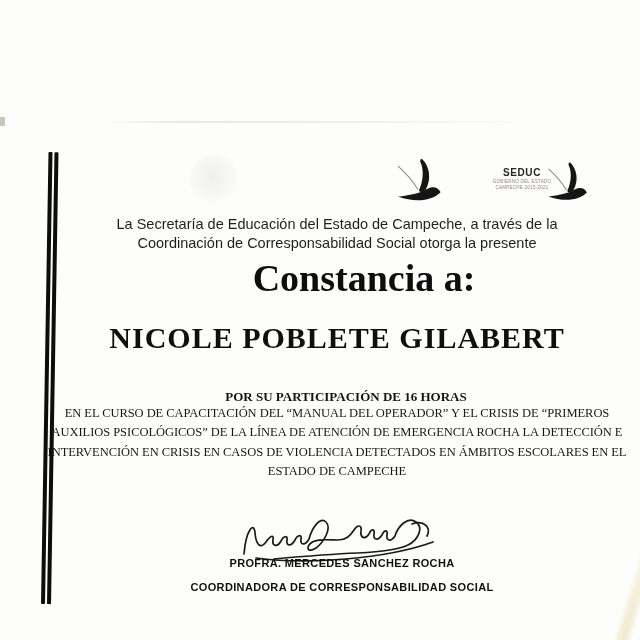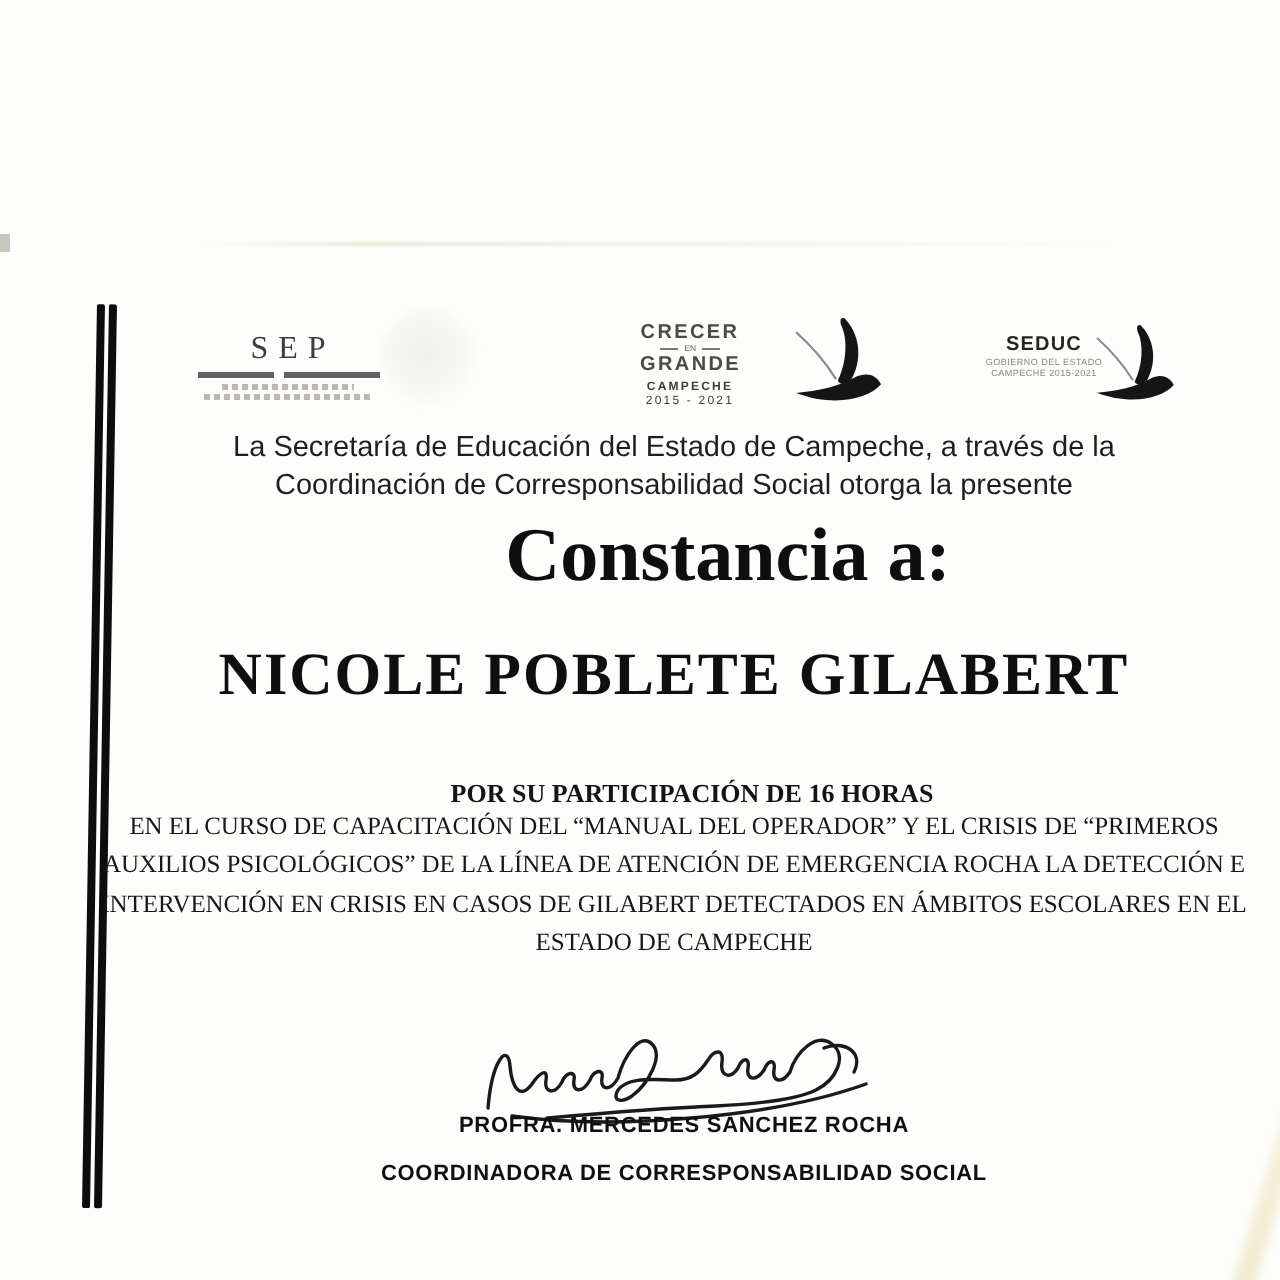--- a/index.html
+++ b/index.html
@@ -85,41 +85,21 @@
 
   <div class="abs scan-bars">
     <div class="bar bar1"></div>
     <div class="bar bar2"></div>
   </div>
   <div class="abs faint-line"></div>
   <div class="abs speck"></div>
   <div class="abs corner-streak"></div>
   <div class="abs watermark"></div>
 
-  <div class="abs sep-logo">
-    <div class="sep-text">SEP</div>
-    <div class="sep-bar">
-        <span class="seg1"></span>
-        <span class="seg2"></span>
-      </div>
-    <div class="sep-sub l1"></div>
-    <div class="sep-sub l2"></div>
-  </div>
 
-  <div class="abs crecer-logo">
-    <div class="crecer-l1">CRECER</div>
-    <div class="crecer-l2">
-      <span class="dash"></span>
-        <span class="en">EN</span>
-        <span class="dash"></span>
-    </div>
-    <div class="crecer-l3">GRANDE</div>
-    <div class="crecer-l4">CAMPECHE</div>
-    <div class="crecer-l5">2015 - 2021</div>
-  </div>
 
   <svg class="abs swoosh1" width="52" height="50" viewBox="0 0 60 56">
     <path d="M7,12 C16,20 25,31 30,39" stroke="#8a8a8a" stroke-width="1.3" fill="none"></path>
     <path d="M35,4 C43,12 46,26 39,39 C37,42 33,43 31,40 C36,30 37,16 33,8 C32,5 33,3 35,4 Z" fill="#151515"></path>
     <path d="M56,42 C48,51 28,55 7,47 C19,46 33,43 41,38 C47,35 53,36 56,42 Z" fill="#151515"></path>
   </svg>
 
   <div class="abs seduc-logo">
     <div class="seduc-label">SEDUC</div>
     <div class="seduc-subs">
@@ -141,21 +121,21 @@
 
   <div class="abs center-col title">Constancia a:</div>
 
   <div class="abs center-col recipient">NICOLE POBLETE GILABERT</div>
 
   <div class="abs center-col participation">POR SU PARTICIPACIÓN DE 16 HORAS</div>
 
   <div class="abs center-col body-text">
     <div><span>EN EL CURSO DE CAPACITACIÓN DEL </span><span class="b">“MANUAL DEL OPERADOR”</span><span> Y EL CRISIS DE </span><span class="b">“PRIMEROS</span></div>
     <div><span class="b">AUXILIOS PSICOLÓGICOS”</span><span> DE LA LÍNEA DE ATENCIÓN DE EMERGENCIA ROCHA LA DETECCIÓN E</span></div>
-    <div><span>INTERVENCIÓN EN CRISIS EN CASOS DE GILABERT DETECTADOS EN ÁMBITOS ESCOLARES EN EL</span></div>
+    <div><span>INTERVENCIÓN EN CRISIS EN CASOS DE VIOLENCIA DETECTADOS EN ÁMBITOS ESCOLARES EN EL</span></div>
     <div><span>ESTADO DE CAMPECHE</span></div>
   </div>
 
 
   <svg class="abs signature" width="206" height="52" viewBox="0 0 206 52">
     <g stroke="#1a1a1a" stroke-width="1.7" fill="none" stroke-linecap="round">
       <path d="M8,42 C10,18 18,9 19,21 C20,32 24,38 30,30 C34,24 38,22 37,28 C36,34 41,36 45,29
                C47,24 52,23 51,28 C50,34 55,35 59,28 C61,23 66,22 65,27 C64,33 69,34 73,27
                C76,16 84,4 90,10 C96,16 88,30 80,36 C74,40 70,38 73,33 C78,26 92,28 102,28
                C110,28 114,24 118,18 C121,13 126,12 125,19 C124,26 129,28 133,22 C135,17 139,16 138,22

